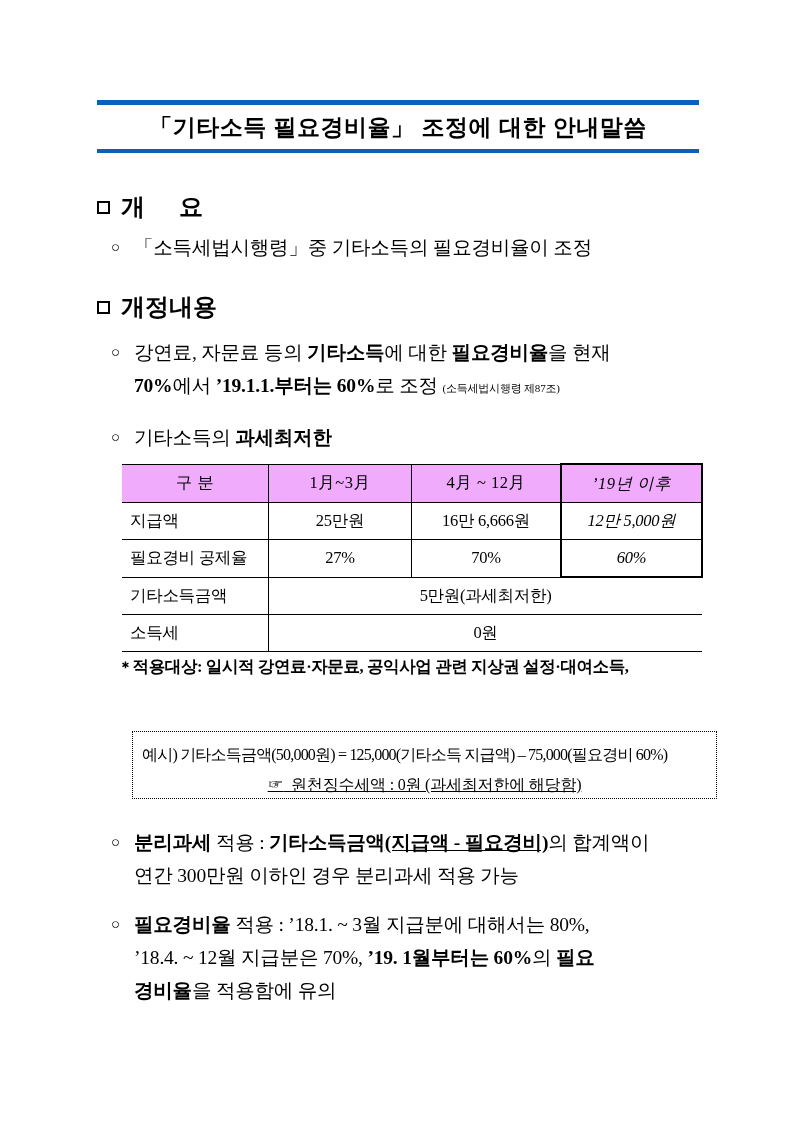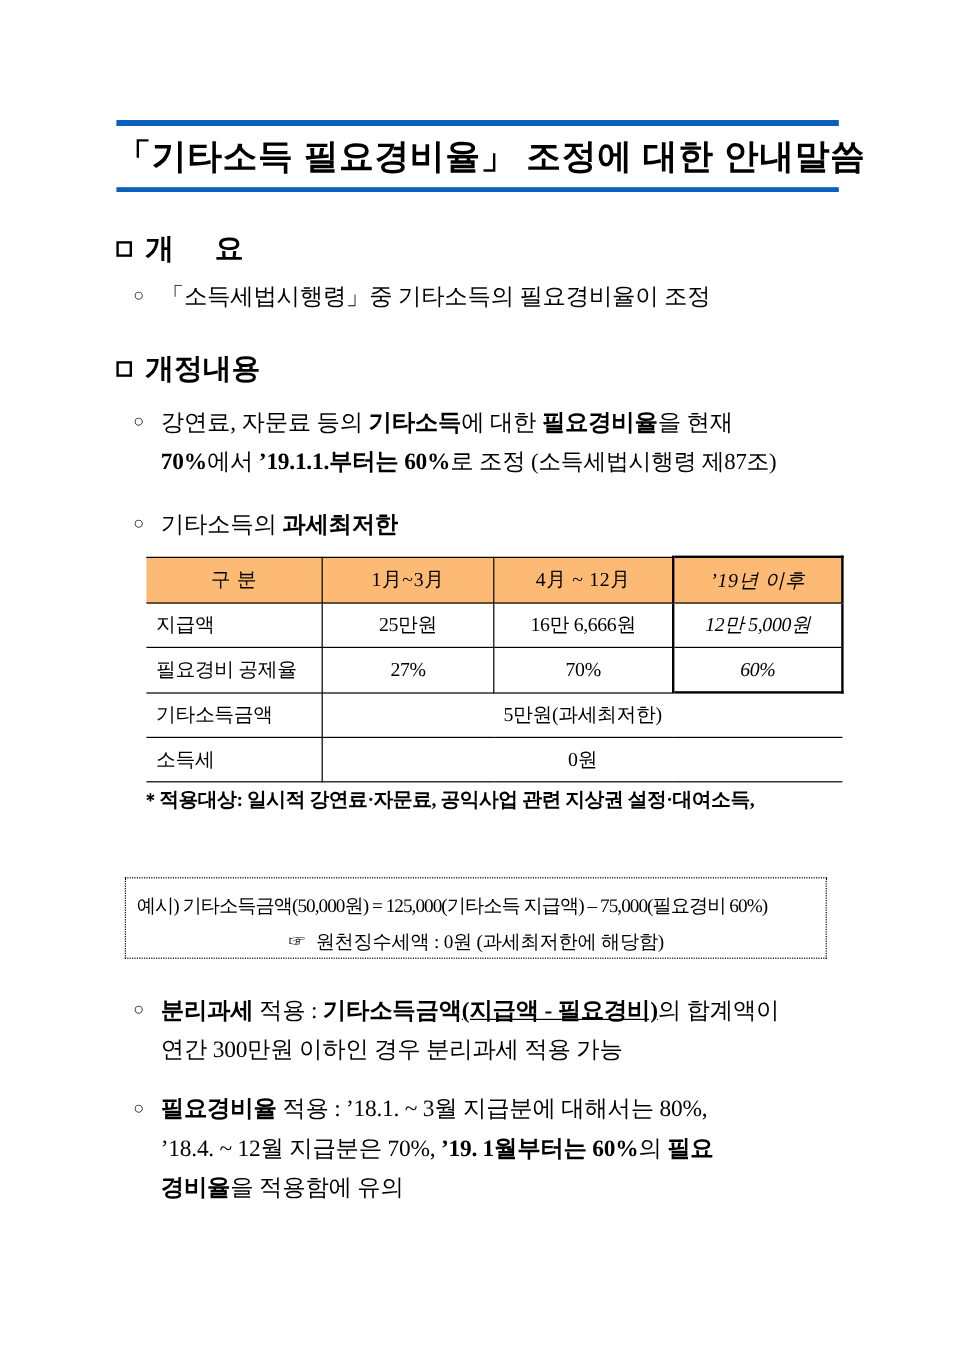--- a/index.html
+++ b/index.html
@@ -31,21 +31,21 @@
   }
   .rule {
     height: 5px;
     background: #0b5fbd;
     width: 100%;
   }
   .rule.bottom { height: 4px; }
   .doc-title {
     text-align: center;
     font-family: "Liberation Sans", "DejaVu Sans", sans-serif;
-    font-size: 29px;
+    font-size: 23px;
     font-weight: bold;
     letter-spacing: 0.5px;
     padding: 9px 0 8px 0;
     line-height: 1.18;
     white-space: nowrap;
   }
 
   
   .section-head {
     position: absolute;
@@ -79,21 +79,21 @@
     top: 0;
     font-size: 15px;
     line-height: 33px;
   }
   .para .ptext {
     display: block;
     margin-left: 23px;
   }
   b, .bold { font-weight: bold; }
   .uline { text-decoration: underline; }
-  .small { font-size: 19px; }
+  .small { font-size: 11px; }
 
   
   .tbl-wrap {
     position: absolute;
     left: 122px;
     top: 463px;
     width: 575px;
     font-size: 16.5px;
   }
   table.main {
@@ -108,21 +108,21 @@
     vertical-align: middle;
     letter-spacing: -0.3px;
   }
   .c1 { width: 146px; }
   .c2 { width: 142px; }
   .c3 { width: 148px; }
   .c4 { width: 139px; font-style: italic; }
 
   
   tr.hdr td {
-    background: #fdba74;
+    background: #f0abfc;
     font-weight: normal;
     border-top: 1.6px solid #000;
     border-bottom: 1.6px solid #000;
     height: 37px;
     letter-spacing: 0.5px;
   }
   tr.hdr td.c1 { border-left: none; border-right: 1.3px solid #000; }
   tr.hdr td.c2 { border-right: 1.3px solid #000; }
   tr.hdr td.c3 { border-right: 2.6px solid #000; }
   tr.hdr td.c4 { border-right: 2.6px solid #000; border-top: 2.6px solid #000; }
@@ -155,37 +155,38 @@
     line-height: 29px;
     font-weight: bold;
     letter-spacing: -0.4px;
   }
   .footnote .l2 { display:block; margin-left: 108px; font-weight: normal; }
   .footnote .star { font-size: 15px; }
 
   
   .exbox {
     position: absolute;
-    left: 104px;
+    left: 132px;
     top: 731px;
     width: 583px;
     height: 66px;
     border: 1px dotted #000;
     font-size: 16px;
     letter-spacing: -0.8px;
   }
   .exbox .l1 {
     display: block;
     margin: 13px 0 0 9px;
   }
   .exbox .l2 {
     display: block;
     text-align: center;
     margin-top: 9px;
     letter-spacing: -0.2px;
+    text-decoration: underline;
   }
 </style>
 </head>
 <body>
 
 <div class="page">
 
   <div class="title-block">
     <div class="rule top"></div>
     <div class="doc-title">「기타소득 필요경비율」 조정에 대한 안내말씀</div>

